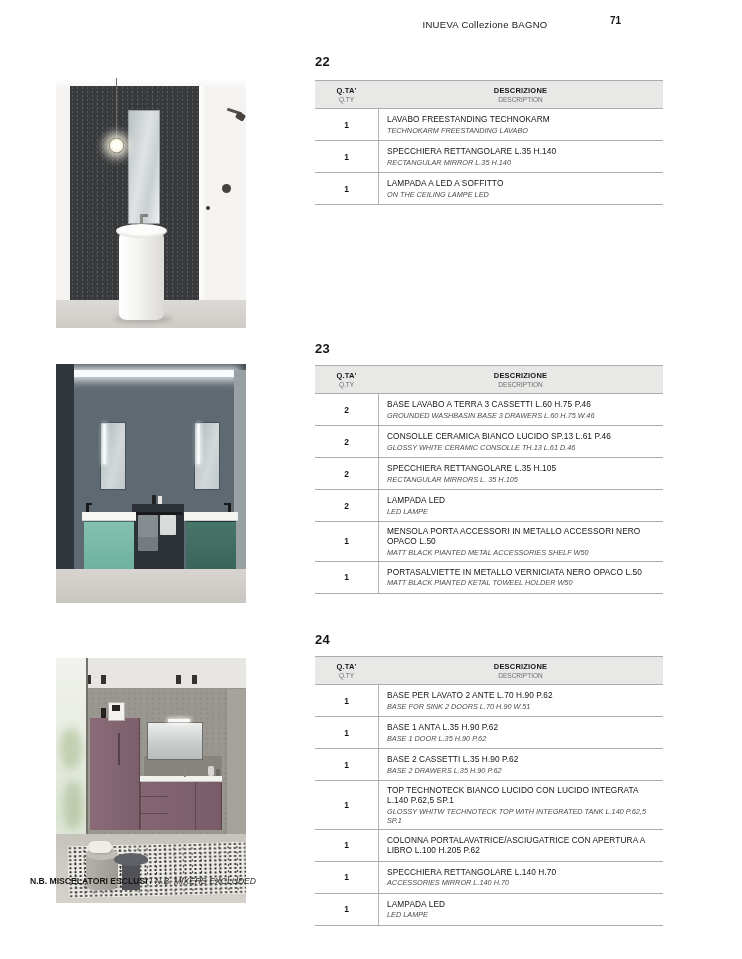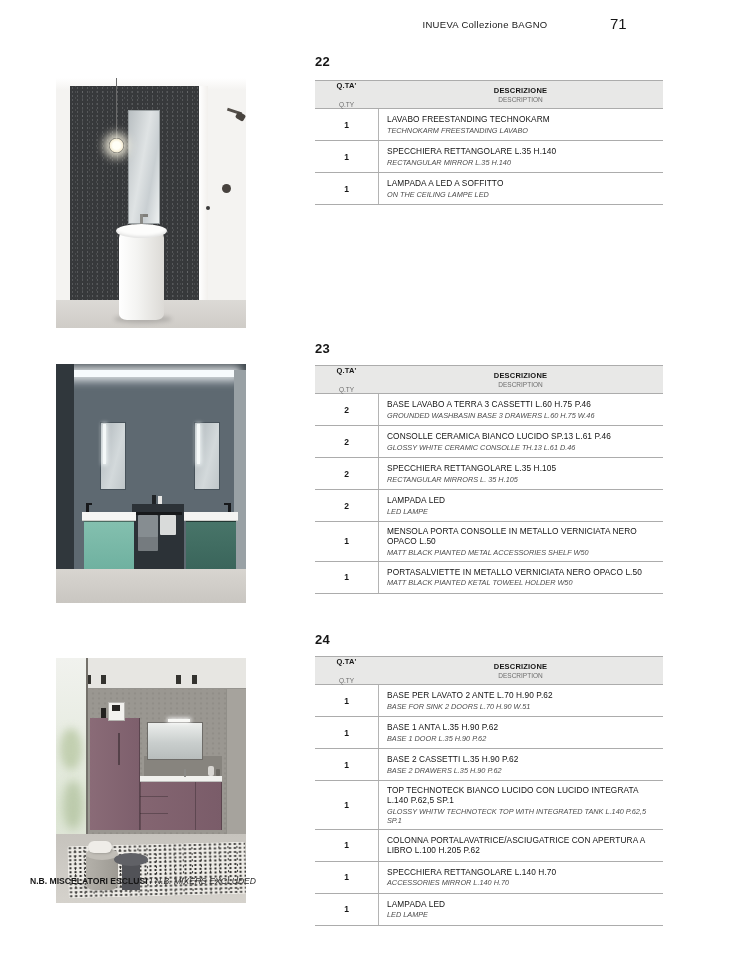--- a/index.html
+++ b/index.html
@@ -2,27 +2,27 @@
 <html><head>
 <meta charset="utf-8">
 <style>
   html,body{margin:0;padding:0;background:#ffffff;}
   .page{position:relative;width:742px;height:959px;background:#ffffff;overflow:hidden;
         font-family:"Liberation Sans",sans-serif;color:#161616;}
   .a{position:absolute;}
   
   .pg-title{position:absolute;left:370px;top:19px;width:230px;text-align:center;
             font-size:9.5px;font-weight:normal;letter-spacing:.3px;}
-  .pg-num{position:absolute;left:610px;top:15px;font-size:15px;font-weight:normal;}
+  .pg-num{position:absolute;left:610px;top:15px;font-size:10px;font-weight:bold;}
   
   .t-title{position:absolute;left:315px;font-size:13px;font-weight:bold;letter-spacing:.2px;}
   
   .ptable{position:absolute;left:315px;width:348px;border-top:1px solid #acacac;}
   .thead{display:flex;background:#e8e8e7;border-bottom:1px solid #acacac;height:27px;}
-  .th1{width:63px;display:flex;flex-direction:column;align-items:center;justify-content:space-between;}
+  .th1{width:63px;display:flex;flex-direction:column;align-items:center;justify-content:center;}
   .th2{flex:1;display:flex;flex-direction:column;align-items:center;justify-content:center;}
   .th-main{font-size:7.5px;font-weight:bold;letter-spacing:.2px;color:#151515;}
   .th-sub{font-size:6.5px;color:#6e6e6e;margin-top:1px;}
   .trow{display:flex;border-bottom:1px solid #acacac;min-height:31px;}
   .tqty{width:63px;border-right:1px solid #b4b4b4;display:flex;align-items:center;
         justify-content:center;font-size:8.5px;font-weight:bold;flex:none;}
   .tdesc{flex:1;padding:4px 12px 4px 8px;display:flex;flex-direction:column;justify-content:center;}
   .d-it{font-size:8.3px;font-weight:normal;line-height:10px;letter-spacing:.1px;color:#121212;}
   .d-en{font-size:7.3px;font-style:italic;color:#4c4c4c;line-height:9px;margin-top:1.5px;}
   
@@ -207,21 +207,21 @@
     <div class="trow">
       <div class="tqty">2</div>
       <div class="tdesc">
         <div class="d-it">LAMPADA LED</div>
         <div class="d-en">LED LAMPE</div>
       </div>
     </div>
     <div class="trow">
       <div class="tqty">1</div>
       <div class="tdesc">
-        <div class="d-it">MENSOLA PORTA CONSOLLE IN METALLO VERNICIATA NERO OPACO L.50</div>
+        <div class="d-it">MENSOLA PORTA ACCESSORI IN METALLO ACCESSORI NERO OPACO L.50</div>
         <div class="d-en">MATT BLACK PIANTED METAL ACCESSORIES SHELF W50</div>
       </div>
     </div>
     <div class="trow">
       <div class="tqty">1</div>
       <div class="tdesc">
         <div class="d-it">PORTASALVIETTE IN METALLO VERNICIATA NERO OPACO L.50</div>
         <div class="d-en">MATT BLACK PIANTED KETAL TOWEEL HOLDER W50</div>
       </div>
     </div>

